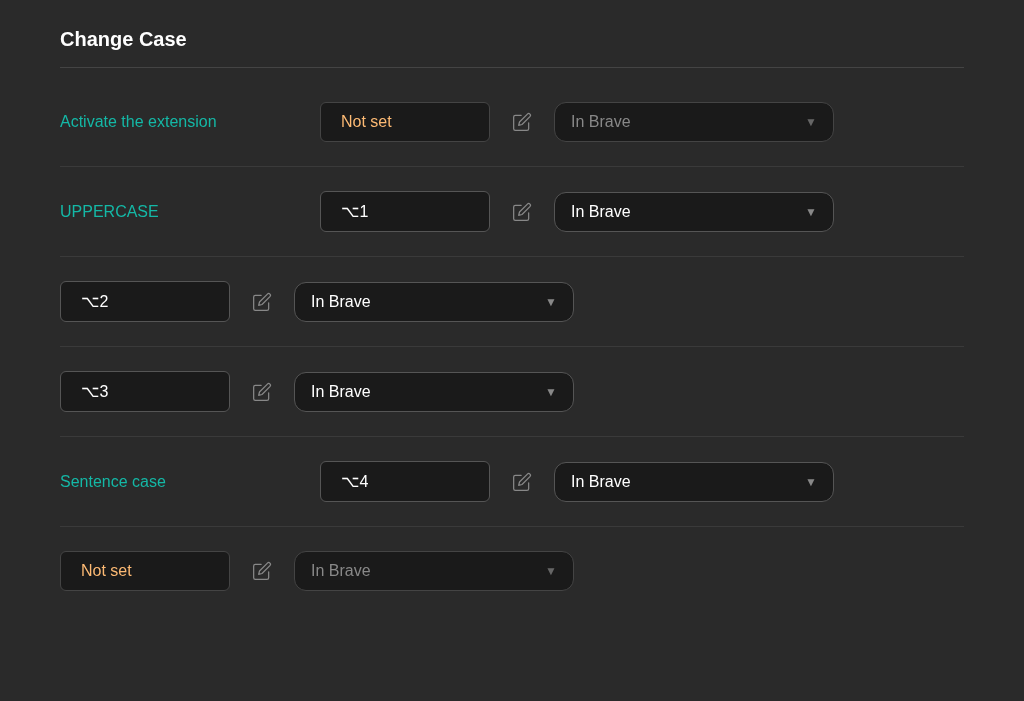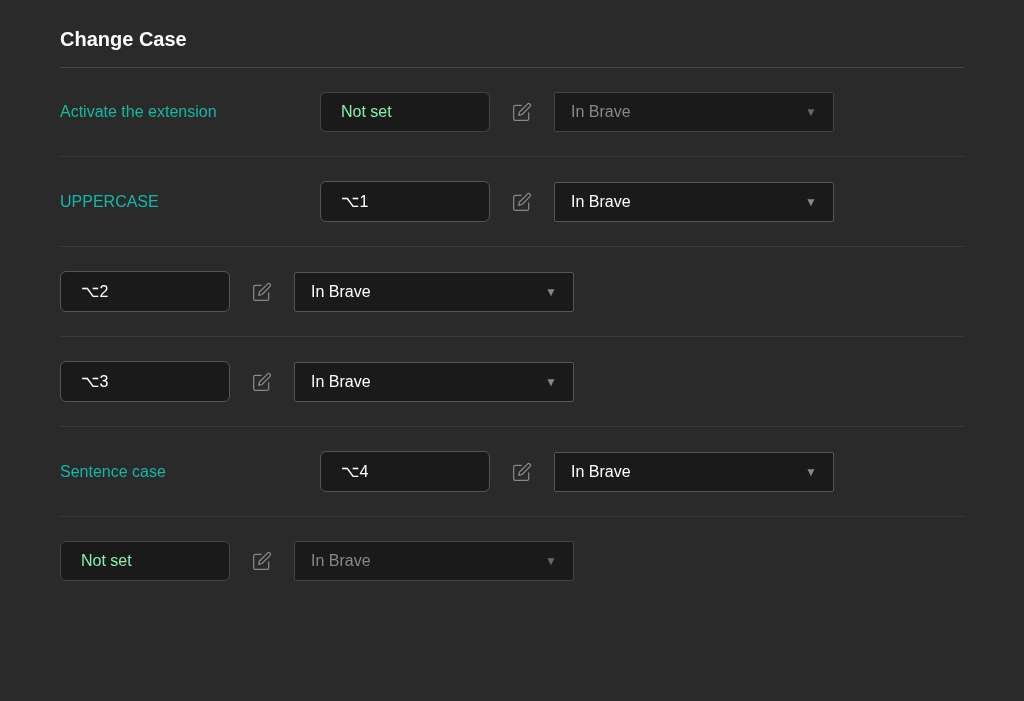--- a/index.html
+++ b/index.html
@@ -20,20 +20,21 @@
     .page {
       background-color: #2a2a2a;
       width: 1024px;
       height: 701px;
       padding: 0 60px;
     }
 
     .header {
       padding: 28px 0 16px 0;
       border-bottom: 1px solid #444444;
+      margin-bottom: 10px;
     }
 
     .header-title {
       font-size: 20px;
       font-weight: 700;
       color: #ffffff;
     }
 
     .row {
       display: flex;
@@ -59,21 +60,21 @@
       border-radius: 6px;
       padding: 10px 20px;
       width: 170px;
       color: #ffffff;
       font-size: 16px;
       text-align: left;
       flex-shrink: 0;
     }
 
     .shortcut-box.dimmed {
-      color: #86efac;
+      color: #fdba74;
       border-color: #444444;
     }
 
     .edit-icon {
       width: 40px;
       display: flex;
       align-items: center;
       justify-content: center;
       margin: 0 12px;
       cursor: pointer;
@@ -86,21 +87,21 @@
       fill: none;
       stroke: #888888;
       stroke-width: 1.5;
       stroke-linecap: round;
       stroke-linejoin: round;
     }
 
     .dropdown {
       background-color: #1a1a1a;
       border: 1px solid #555555;
-      border-radius: 2px;
+      border-radius: 12px;
       padding: 10px 16px;
       width: 280px;
       color: #ffffff;
       font-size: 16px;
       display: flex;
       align-items: center;
       justify-content: space-between;
       cursor: pointer;
       flex-shrink: 0;
       text-align: right;

